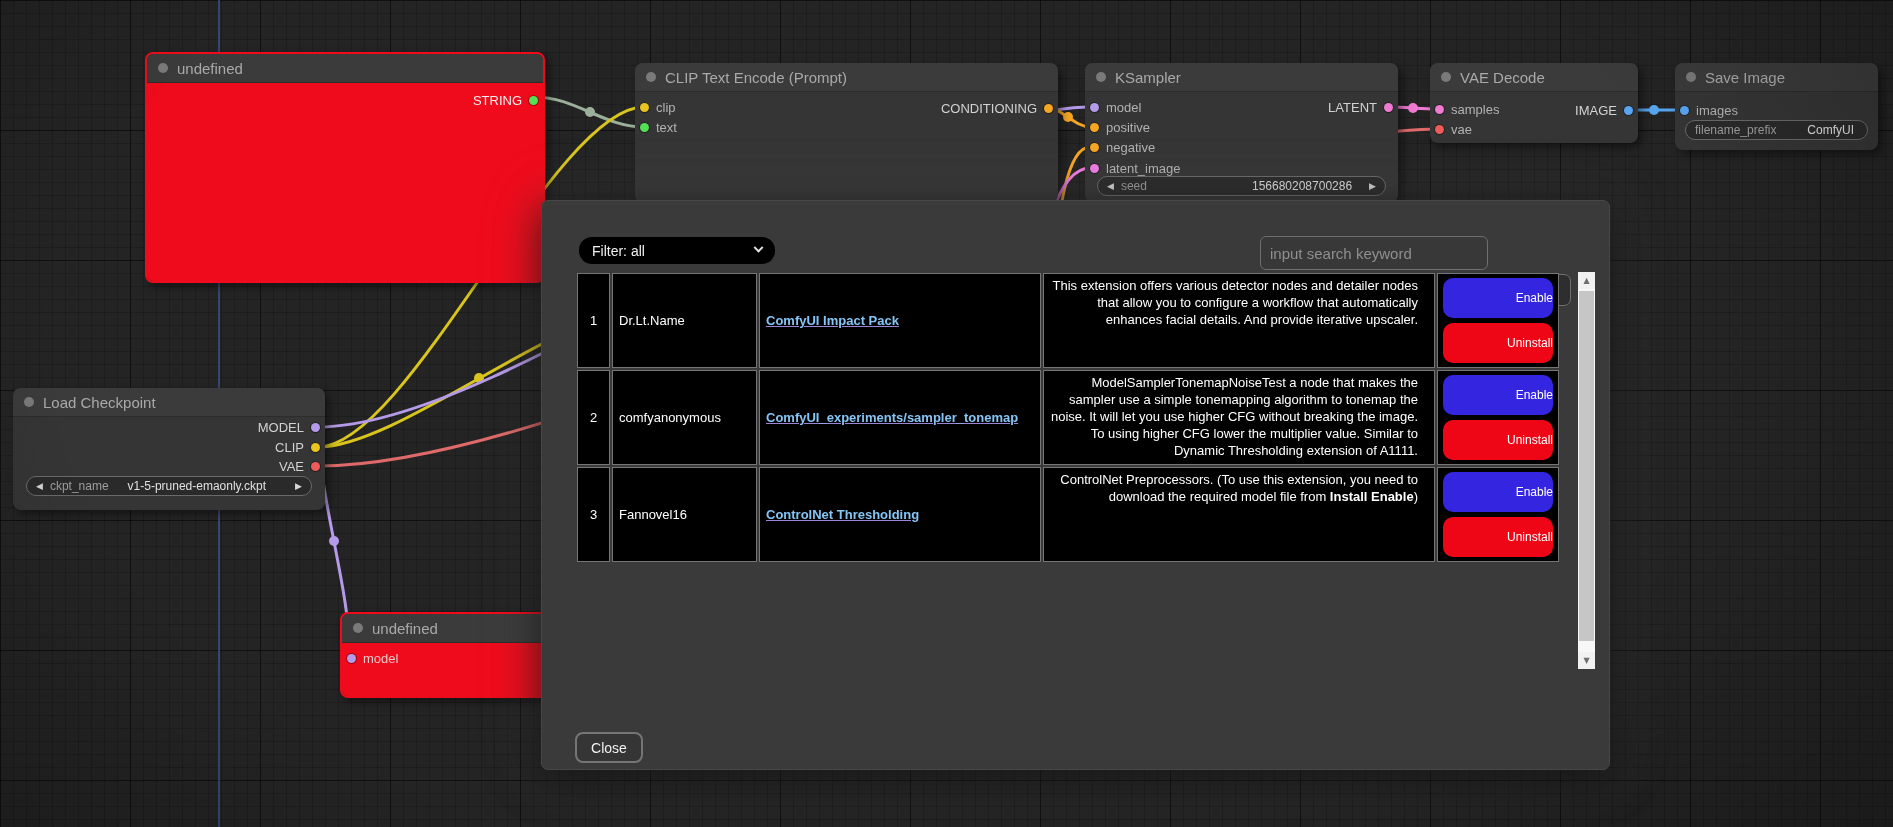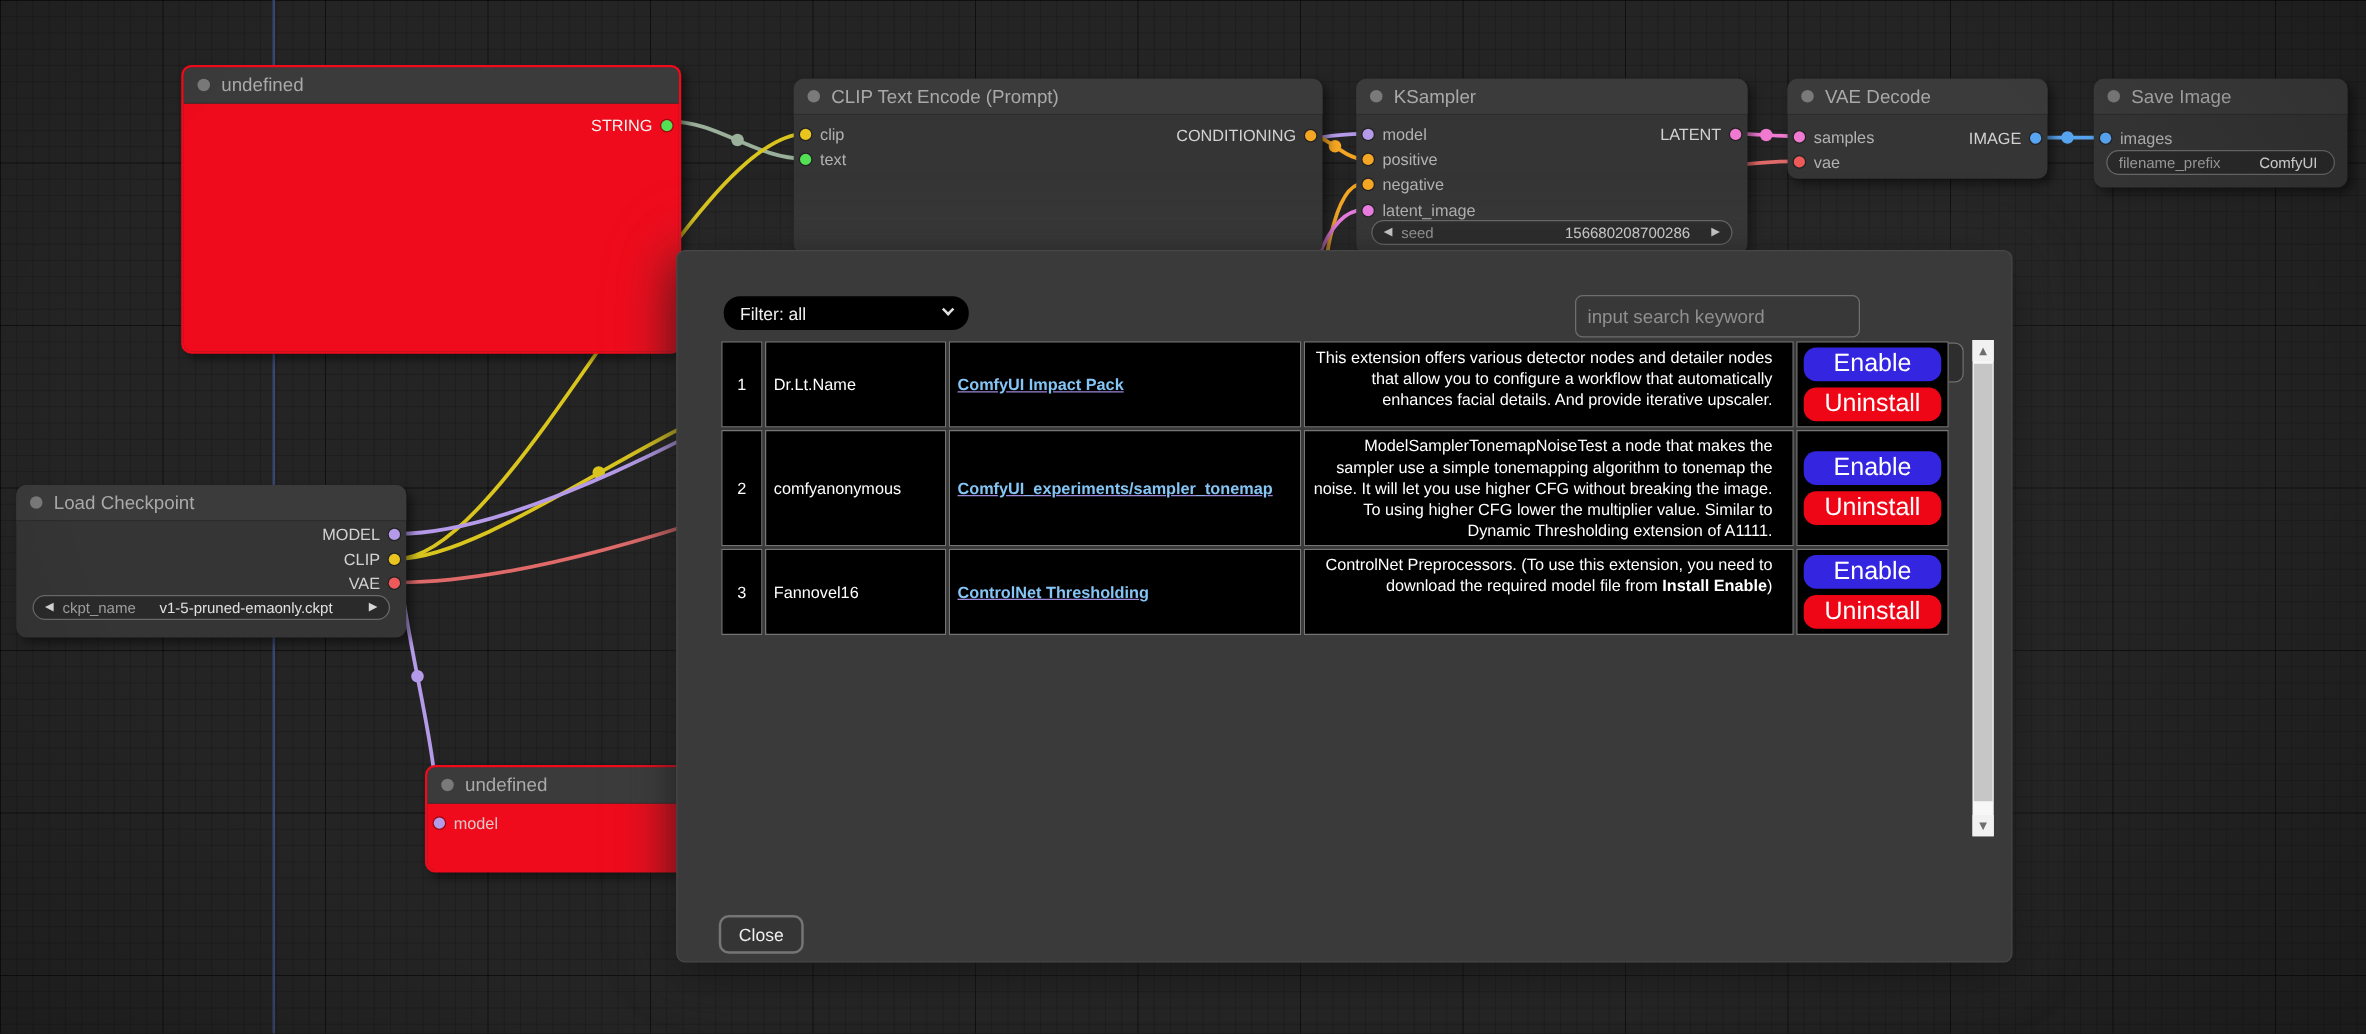--- a/index.html
+++ b/index.html
@@ -61,22 +61,22 @@
            font-family:"Liberation Sans", sans-serif;margin-top:40px; }
   #table-wrap { position:absolute; left:33px; top:70px; width:1020px; height:398px; }
   table { border-collapse:separate; border-spacing:2px; table-layout:fixed; width:986px; }
   th, td { border:1px solid #757575; background:#000; color:#fff; overflow:hidden; }
   th { font-size:13.5px; font-weight:bold; height:19px; padding:1px 2px; text-align:center; }
   td { font-size:13px; padding:2px 6px; vertical-align:middle; }
   td.cell-id { text-align:center; }
   td.cell-desc { vertical-align:top; line-height:17px; padding:3px 16px 3px 6px;text-align:right; }
   a.ext-link { color:#85c5f5; font-weight:bold; text-decoration:underline; text-decoration-color:#9a86d8; }
   .btn-stack { display:flex; flex-direction:column; align-items:center; gap:5px; padding:2px 0; }
-  .btn-stack button { width:110px; height:27px; border:none; border-radius:10px; color:#fff;
-           font-size:20px; cursor:pointer; font-family:"Liberation Sans", sans-serif; }
+  .btn-stack button { width:110px; height:40px; border:none; border-radius:10px; color:#fff;
+           font-size:12px; cursor:pointer; font-family:"Liberation Sans", sans-serif;text-align:right; }
   .btn-enable { background:#3425e0; }
   .btn-uninstall { background:#ee0617; }
   #scrollbar { position:absolute; right:0; top:1px; width:17px; height:397px; background:#f7f7f7; }
   .sb-btn { position:absolute; left:0; width:17px; height:17px; background:#f1f1f1; color:#6e6e6e;
            font-size:8px; display:flex; align-items:center; justify-content:center; cursor:pointer;
            font-family:"DejaVu Sans", sans-serif; }
   .sb-btn.up { top:0; } .sb-btn.down { bottom:0; }
   #sb-thumb { position:absolute; left:1px; top:19px; width:15px; height:350px; background:#c6c6c6; cursor:pointer; }
   #close-btn { position:absolute; left:33px; top:531px; width:68px; height:31px; background:#353535;
            border:2px solid #757575; border-radius:8px; color:#f0f0f0; font-size:14px; cursor:pointer;

